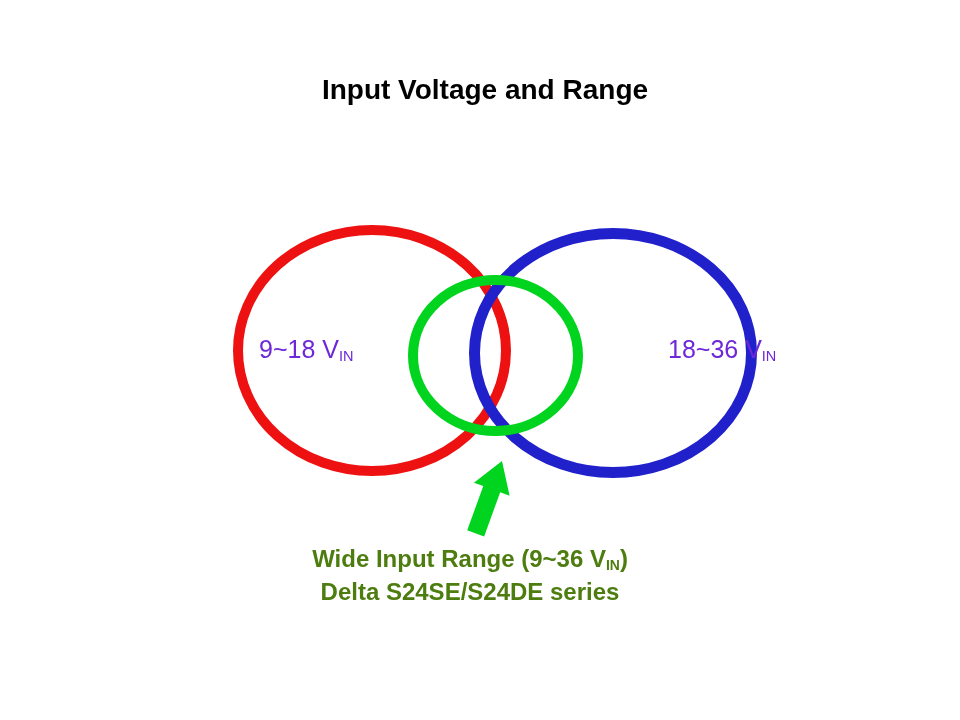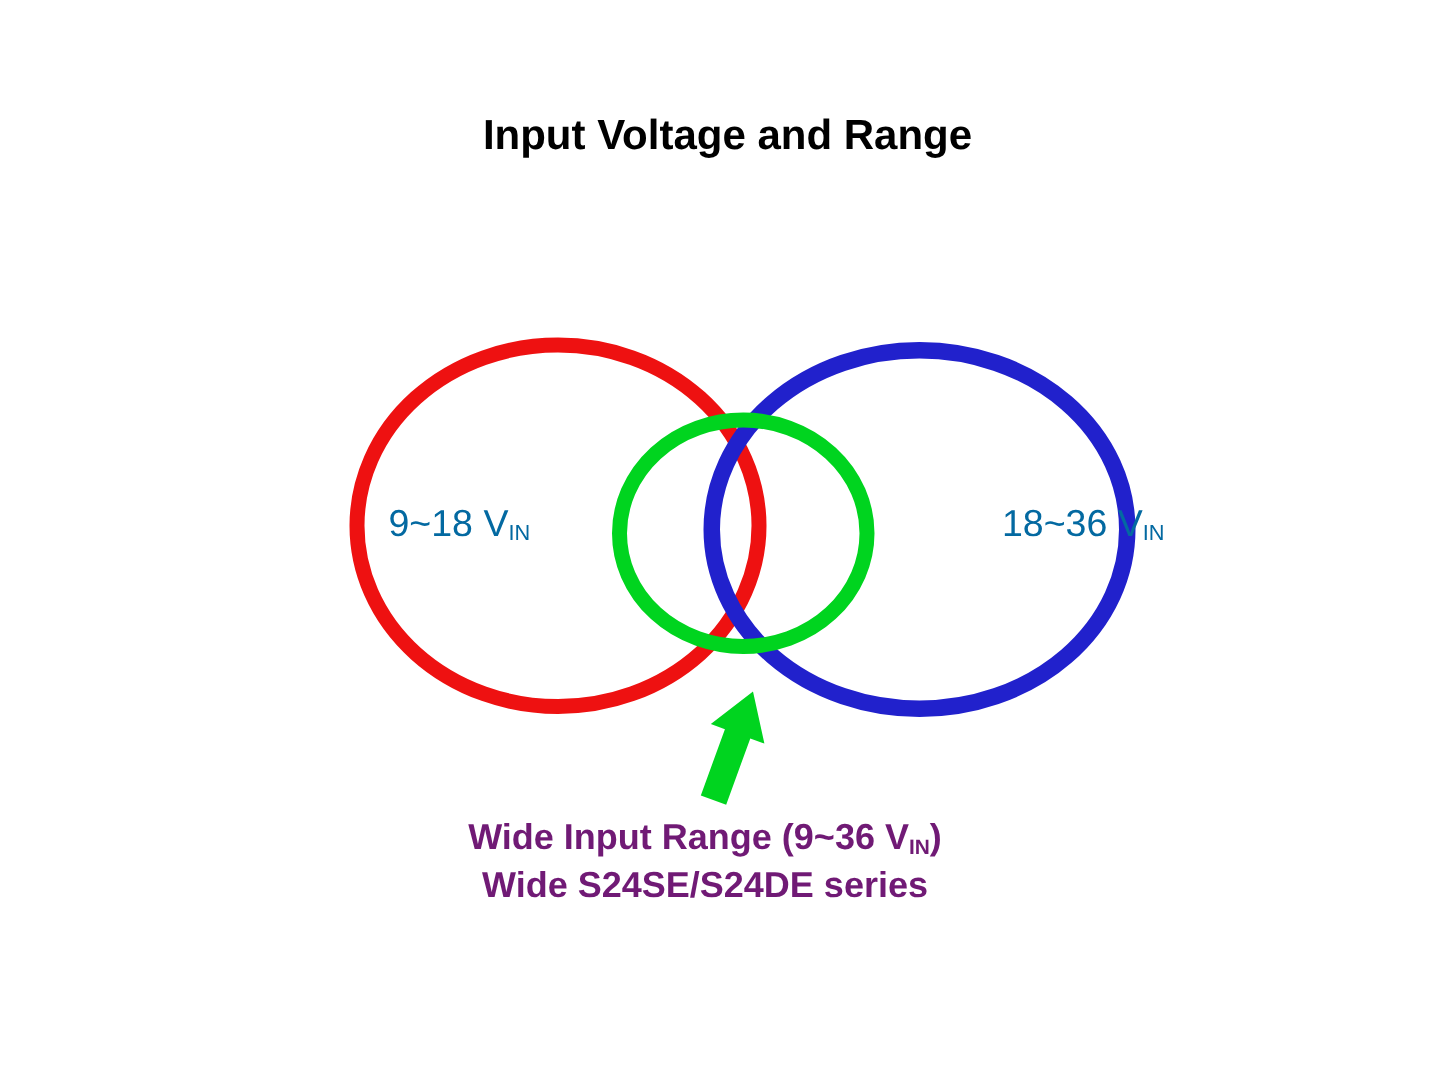--- a/index.html
+++ b/index.html
@@ -33,40 +33,40 @@
     left: 0;
     top: 0;
     width: 960px;
     height: 720px;
   }
   .circle-label {
     position: absolute;
     height: 30px;
     line-height: 30px;
     font-size: 25px;
-    color: #0369a1;
+    color: #6d28d9;
     white-space: nowrap;
   }
   .label-left  { left: 259px; top: 302px; }
   .label-right { left: 668px; top: 302px; }
   .sub {
     font-size: 0.58em;
     vertical-align: baseline;
     position: relative;
     top: 0.18em;
   }
   .caption {
     position: absolute;
     left: 0;
     top: 512px;
     width: 940px;
     text-align: center;
     font-size: 24px;
     font-weight: bold;
-    color: #701a75;
+    color: #4d7c0f;
     line-height: 30px;
   }
   .caption-line { white-space: nowrap; }
 </style>
 </head>
 <body>
 
 <div class="slide">
 
   <div class="title">Input Voltage and Range</div>
@@ -81,16 +81,16 @@
 
     <polygon points="0,0 19,30 9,30 9,77 -9,77 -9,30 -19,30" transform="translate(502,429) rotate(20)" fill="#00d41f"></polygon>
   </svg>
 
   <div class="circle-label label-left"><span>9~18 V</span><span class="sub">IN</span></div>
 
   <div class="circle-label label-right"><span>18~36 V</span><span class="sub">IN</span></div>
 
   <div class="caption">
     <div class="caption-line"><span>Wide Input Range (9~36 V</span><span class="sub">IN</span><span>)</span></div>
-    <div class="caption-line">Wide S24SE/S24DE series</div>
+    <div class="caption-line">Delta S24SE/S24DE series</div>
   </div>
 
 </div>
 
 </body></html>

